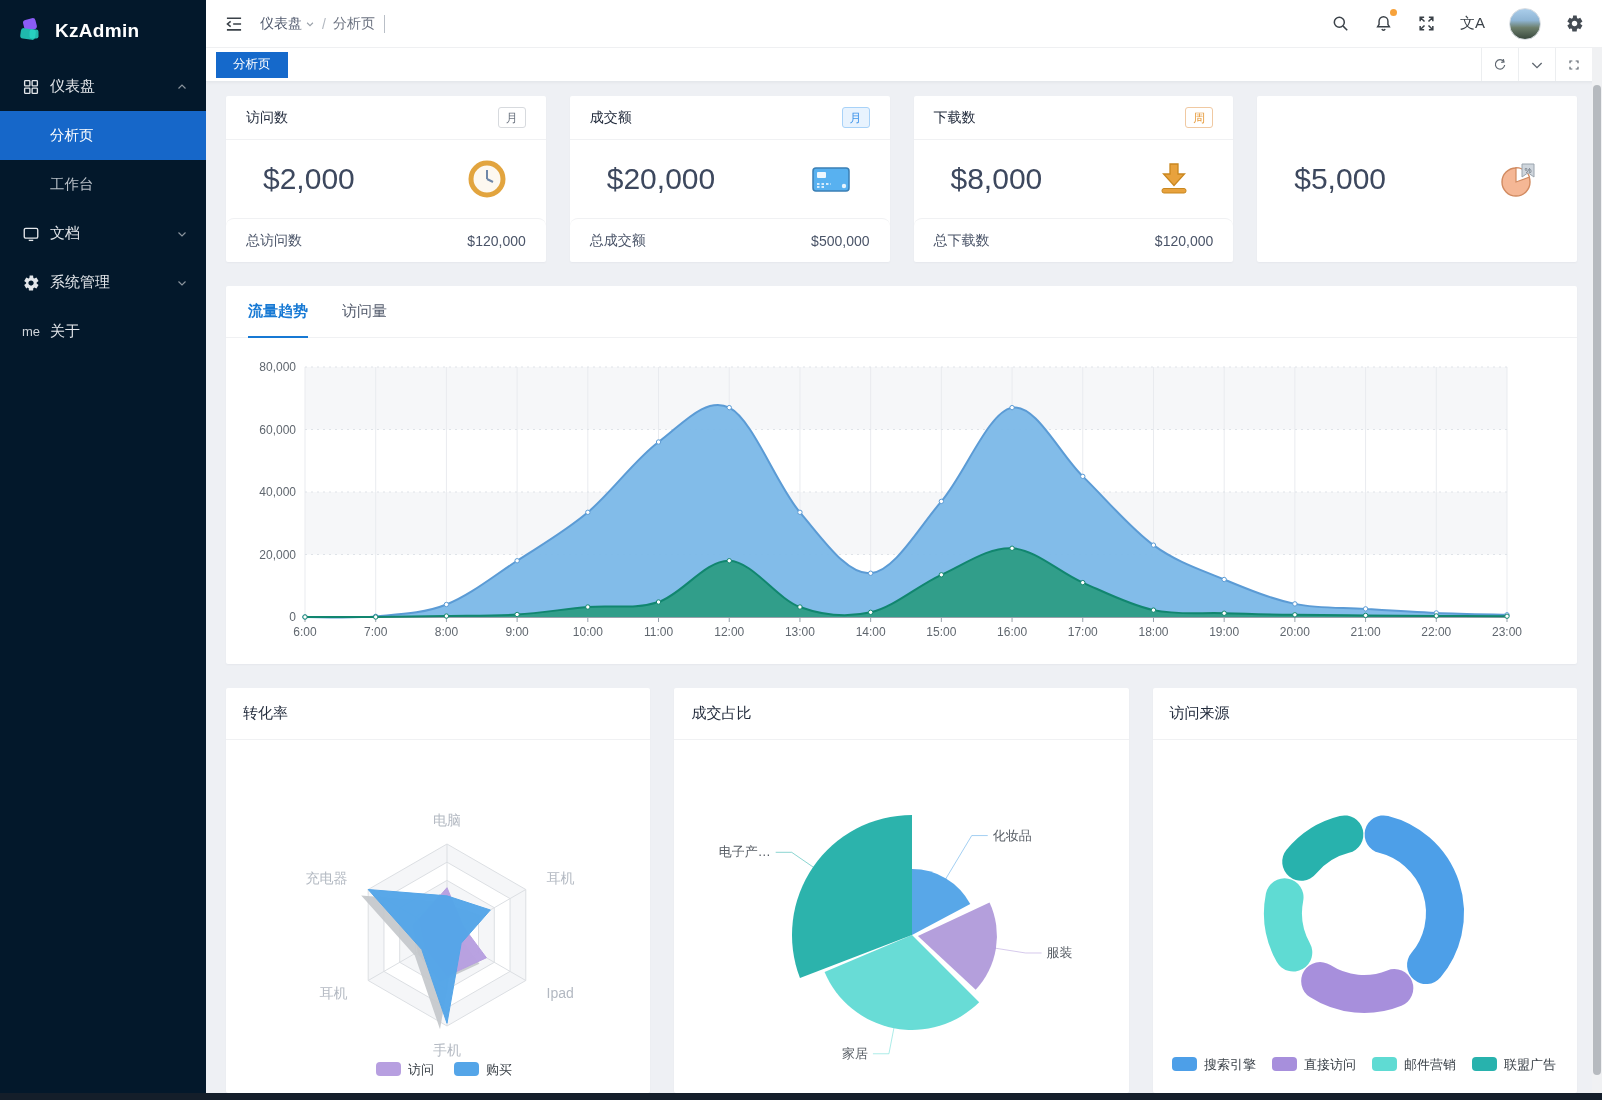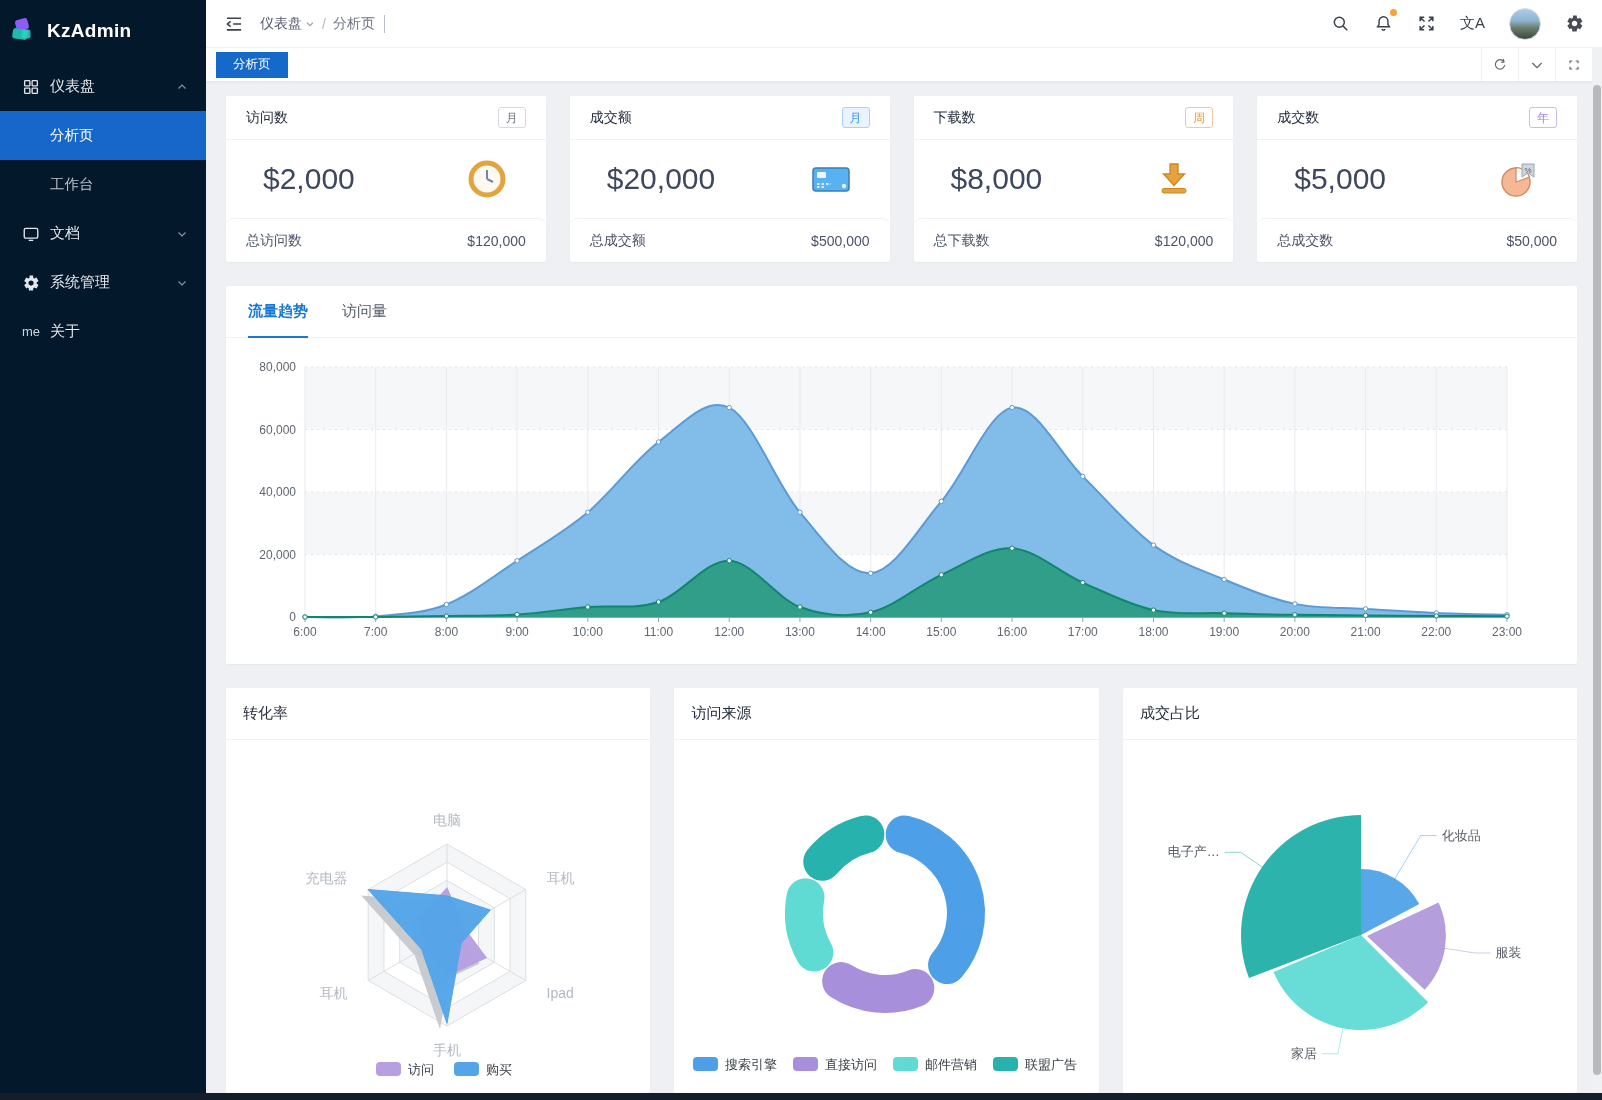--- a/index.html
+++ b/index.html
@@ -3,21 +3,21 @@
 <meta charset="utf-8">
 <style>
   * { box-sizing: border-box; margin: 0; padding: 0; }
   html,body { width:1602px; height:1100px; overflow:hidden; }
   body { font-family:"Liberation Sans",sans-serif; background:#eef0f4; position:relative; color:#333; }
   svg { display:block; }
   svg text { font-family:inherit; }
 
   
   .sidebar { position:absolute; left:0; top:0; width:206px; height:1100px; background:#03182b; z-index:3; }
-  .logo { height:62px; display:flex; align-items:center; padding-left:8px; gap:9px; cursor:pointer; }
+  .logo { height:62px; display:flex; align-items:center; padding-left:16px; gap:9px; cursor:pointer; }
   .brand { color:#fff; font-size:19px; font-weight:bold; letter-spacing:.3px; }
   .menu-item { height:49px; display:flex; align-items:center; cursor:pointer; font-size:15px; color:#e3e6ea; }
   .menu-item .mi-icon { width:18px; height:18px; margin:0 10px 0 22px; flex:0 0 auto; }
   .menu-item .chev { width:12px; height:12px; margin-left:auto; margin-right:18px; }
   .menu-item.sub { padding-left:50px; font-size:14.5px; color:#b9c0c8; }
   .menu-item.sub.active { background:#1667c9; color:#fff; }
   .me-glyph { width:18px; margin:0 10px 0 22px; font-size:13px; color:#cfd4da; }
 
   
   .header { position:absolute; left:206px; top:0; right:0; height:48px; background:#fff; border-bottom:1px solid #f0f1f3; display:flex; align-items:center; padding:0 18px; z-index:2; }
@@ -269,36 +269,28 @@
           <rect x="10" y="31.5" width="24" height="4.5" rx="2" fill="#e8a23d" stroke="#c9871f" stroke-width="1"></rect>
         </svg>
       </div>
       <div class="sc-foot">
         <span>总下载数</span>
         <span>$120,000</span>
       </div>
     </div>
 
     <div class="card stat-card">
-      <div class="sc-head">
-        <span class="sc-title">成交数</span>
-        <span class="badge purple">年</span>
-      </div>
       <div class="sc-body">
         <span class="sc-value">$5,000</span>
         <svg width="44" height="44" viewBox="0 0 44 44">
           <circle cx="20" cy="25" r="14" fill="#f5b795" stroke="#d18a60" stroke-width="1.4"></circle>
           <path d="M20 25L20 10.6A14.4 14.4 0 0 1 33.5 20Z" fill="#ffffff" stroke="#d18a60" stroke-width="1.2"></path>
           <path d="M26 7h12v13l-6-4.2L26 20Z" fill="#cfd6dd" stroke="#9aa4ae" stroke-width="1"></path>
           <text x="32" y="15.5" text-anchor="middle" font-size="8" fill="#5a636e">%</text>
         </svg>
-      </div>
-      <div class="sc-foot">
-        <span>总成交数</span>
-        <span>$50,000</span>
       </div>
     </div>
   </div>
 
   <div class="card chart-card">
     <div class="trend-tabs">
       <div class="trend-tab active">
         <span>流量趋势</span>
       </div>
       <div class="trend-tab">
@@ -439,53 +431,53 @@
           <polygon points="214,153.68 229.7616623488768,191.9 253.40415587219195,223.75 214,241.95 191.9336727115725,213.74 186.41709088946564,185.075" fill="#c3c6ca" fill-opacity="0.9"></polygon>
           <polygon points="214,161.87 257.34457145941116,175.975 228.1854961139891,209.19 214,289.27 188.78134024179715,215.56 135.1916882556161,155.5" fill="#c3c6ca" fill-opacity="0.9"></polygon>
           <polygon points="221,147.68 236.7616623488768,185.9 260.40415587219195,217.75 221,235.95 198.9336727115725,207.74 193.41709088946564,179.075" fill="#b79fe0" fill-opacity="0.97" stroke="#b79fe0"></polygon>
           <polygon points="221,155.87 264.34457145941116,169.975 235.1854961139891,203.19 221,283.27 195.78134024179715,209.56 142.1916882556161,149.5" fill="#54a5e8" fill-opacity="0.97" stroke="#54a5e8"></polygon>
           <rect x="150" y="322" width="25" height="14" rx="4" fill="#b79fe0"></rect>
           <text x="182" y="334" fill="#3a4148" font-size="13">访问</text>
           <rect x="228" y="322" width="25" height="14" rx="4" fill="#54a5e8"></rect>
           <text x="260" y="334" fill="#3a4148" font-size="13">购买</text>
         </svg>
     </div>
+    <div class="card b-card wide">
+      <div class="b-head">成交占比</div>
+      <svg width="454" height="353">
+          <path d="M238,195L238,129A66,66,0,0,1,296.2745411286892,164.0148768561312Z" fill="#58a7e8"></path>
+          <path d="M270.9624367942435,140.14129275506482L297.7444166895663,95.56859311855499L313.7444166895663,95.56859311855499" fill="none" stroke="#58a7e8" stroke-opacity="0.55"></path>
+          <text x="318.7444166895663" y="99.56859311855499" text-anchor="start" fill="#565c64" font-size="13">化妆品</text>
+          <path d="M243.92613004357082,195.93860679024138L315.5244452194662,162.55176411272612A79,79,0,0,1,301.7030724714853,249.81647723517875Z" fill="#b49fdc"></path>
+          <path d="M319.97813226939644,207.98406059833917L351.5841591684408,212.98996347962654L367.5841591684408,212.98996347962654" fill="none" stroke="#b49fdc" stroke-opacity="0.55"></path>
+          <text x="372.5841591684408" y="216.98996347962654" text-anchor="start" fill="#565c64" font-size="13">服装</text>
+          <path d="M238,195L305.175144212722,262.175144212722A95,95,0,0,1,150.5520389220182,232.11945720648106Z" fill="#68dcd6"></path>
+          <path d="M220.25476342998135,286.29132806063274L214.9121115594381,313.77688919716735L198.9121115594381,313.77688919716735" fill="none" stroke="#68dcd6" stroke-opacity="0.55"></path>
+          <text x="193.9121115594381" y="317.77688919716735" text-anchor="end" fill="#565c64" font-size="13">家居</text>
+          <path d="M238,195L125.97034882033579,238.00415394543603A120,120,0,0,1,237.99999999999997,75Z" fill="#2cb3ac"></path>
+          <path d="M140.75310974260213,128.16406404286977L117.6775764611857,112.30468940897444L101.6775764611857,112.30468940897444" fill="none" stroke="#2cb3ac" stroke-opacity="0.55"></path>
+          <text x="96.6775764611857" y="116.30468940897444" text-anchor="end" fill="#565c64" font-size="13">电子产…</text>
+        </svg>
+    </div>
     <div class="card b-card">
       <div class="b-head">访问来源</div>
       <svg width="424" height="353">
           <path d="M230.5956735435731,94.40604617164429A81,81,0,0,1,273.0495998926372,225.06579638460968" fill="none" stroke="#4d9fe8" stroke-width="38" stroke-linecap="round"></path>
           <path d="M241.34313406668886,248.1018922199098A81,81,0,0,1,167.1216349670981,241.08589488315044" fill="none" stroke="#a78fdc" stroke-width="38" stroke-linecap="round"></path>
           <path d="M140.29331174114543,212.51663239023733A81,81,0,0,1,131.5426324167155,157.26701755118222" fill="none" stroke="#5fdbd3" stroke-width="38" stroke-linecap="round"></path>
           <path d="M148.22949641496143,121.80562648414708A81,81,0,0,1,191.4043264564269,94.40604617164429" fill="none" stroke="#28b2ad" stroke-width="38" stroke-linecap="round"></path>
           <rect x="19" y="317" width="25" height="14" rx="4" fill="#4d9fe8"></rect>
           <text x="51" y="329" fill="#3a4148" font-size="13">搜索引擎</text>
           <rect x="119" y="317" width="25" height="14" rx="4" fill="#a78fdc"></rect>
           <text x="151" y="329" fill="#3a4148" font-size="13">直接访问</text>
           <rect x="219" y="317" width="25" height="14" rx="4" fill="#5fdbd3"></rect>
           <text x="251" y="329" fill="#3a4148" font-size="13">邮件营销</text>
           <rect x="319" y="317" width="25" height="14" rx="4" fill="#28b2ad"></rect>
           <text x="351" y="329" fill="#3a4148" font-size="13">联盟广告</text>
         </svg>
     </div>
-    <div class="card b-card wide">
-      <div class="b-head">成交占比</div>
-      <svg width="454" height="353">
-          <path d="M238,195L238,129A66,66,0,0,1,296.2745411286892,164.0148768561312Z" fill="#58a7e8"></path>
-          <path d="M270.9624367942435,140.14129275506482L297.7444166895663,95.56859311855499L313.7444166895663,95.56859311855499" fill="none" stroke="#58a7e8" stroke-opacity="0.55"></path>
-          <text x="318.7444166895663" y="99.56859311855499" text-anchor="start" fill="#565c64" font-size="13">化妆品</text>
-          <path d="M243.92613004357082,195.93860679024138L315.5244452194662,162.55176411272612A79,79,0,0,1,301.7030724714853,249.81647723517875Z" fill="#b49fdc"></path>
-          <path d="M319.97813226939644,207.98406059833917L351.5841591684408,212.98996347962654L367.5841591684408,212.98996347962654" fill="none" stroke="#b49fdc" stroke-opacity="0.55"></path>
-          <text x="372.5841591684408" y="216.98996347962654" text-anchor="start" fill="#565c64" font-size="13">服装</text>
-          <path d="M238,195L305.175144212722,262.175144212722A95,95,0,0,1,150.5520389220182,232.11945720648106Z" fill="#68dcd6"></path>
-          <path d="M220.25476342998135,286.29132806063274L214.9121115594381,313.77688919716735L198.9121115594381,313.77688919716735" fill="none" stroke="#68dcd6" stroke-opacity="0.55"></path>
-          <text x="193.9121115594381" y="317.77688919716735" text-anchor="end" fill="#565c64" font-size="13">家居</text>
-          <path d="M238,195L125.97034882033579,238.00415394543603A120,120,0,0,1,237.99999999999997,75Z" fill="#2cb3ac"></path>
-          <path d="M140.75310974260213,128.16406404286977L117.6775764611857,112.30468940897444L101.6775764611857,112.30468940897444" fill="none" stroke="#2cb3ac" stroke-opacity="0.55"></path>
-          <text x="96.6775764611857" y="116.30468940897444" text-anchor="end" fill="#565c64" font-size="13">电子产…</text>
-        </svg>
-    </div>
   </div>
 </div>
 
 <div class="v-scrollbar">
   <div class="v-thumb"></div>
 </div>
 <div class="bottom-strip"></div>
 
 </body></html>

